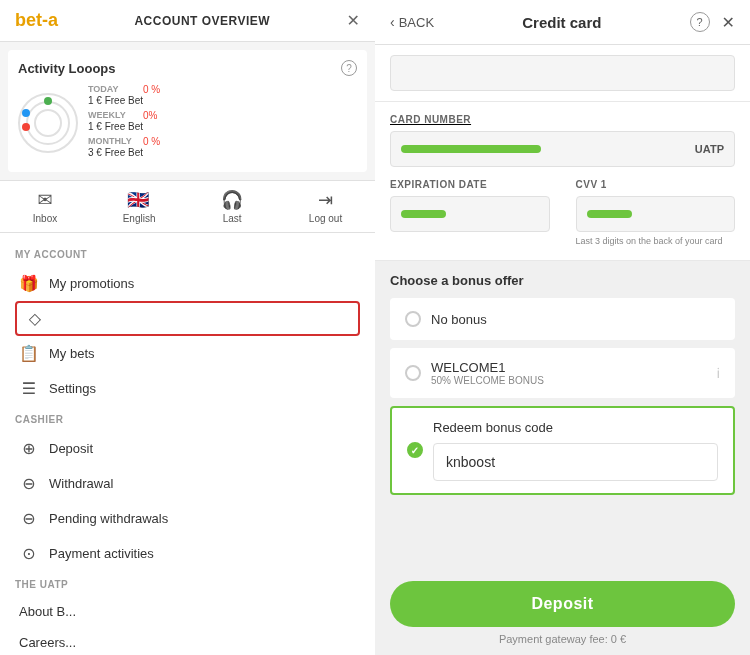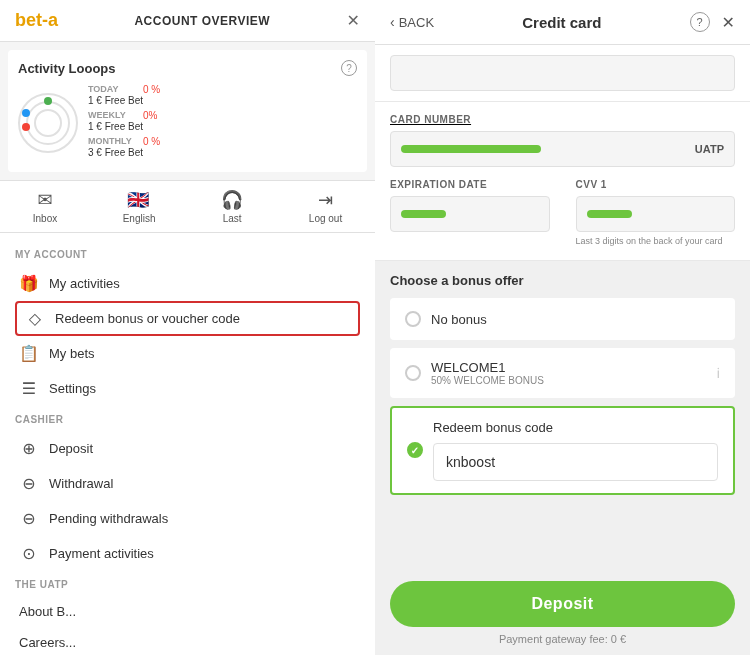--- a/index.html
+++ b/index.html
@@ -501,26 +501,25 @@
       <span class="nav-icon">⇥</span>
       <span>Log out</span>
     </div>
   </div>
 
   <div class="menu-section">
     <div class="menu-section-title">MY ACCOUNT</div>
 
     <div class="menu-item">
       <span class="menu-icon">🎁</span>
-      <span>My activities</span>
+      <span>My promotions</span>
     </div>
 
     <div class="menu-item highlighted">
       <span class="menu-icon">◇</span>
-      <span>Redeem bonus or voucher code</span>
     </div>
 
     <div class="menu-item">
       <span class="menu-icon">📋</span>
       <span>My bets</span>
     </div>
 
     <div class="menu-item">
       <span class="menu-icon">☰</span>
       <span>Settings</span>

